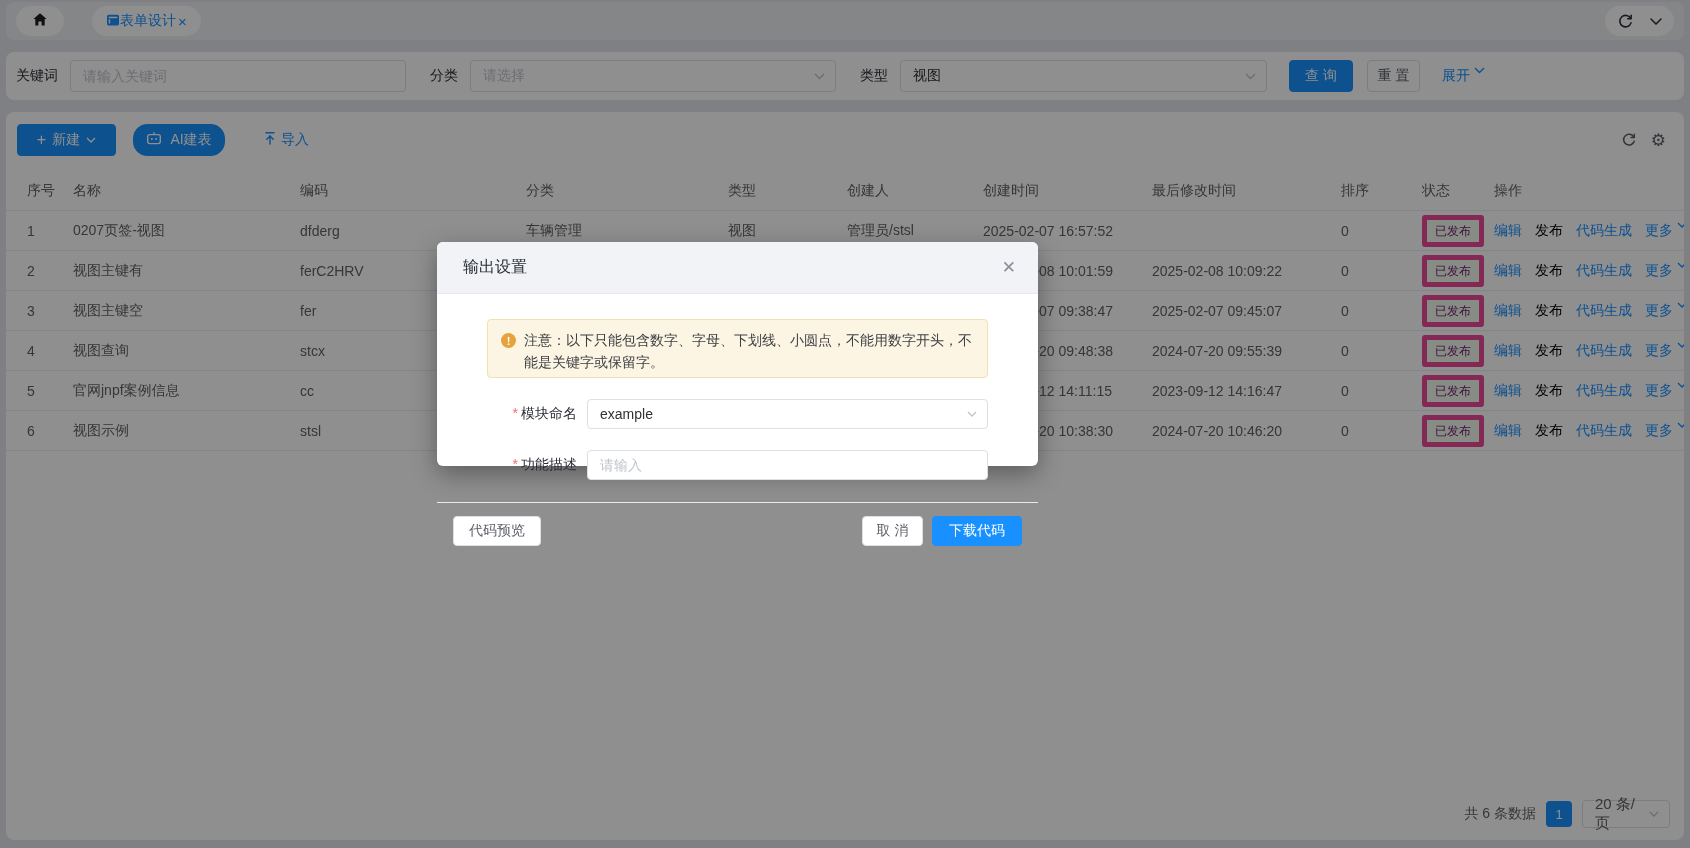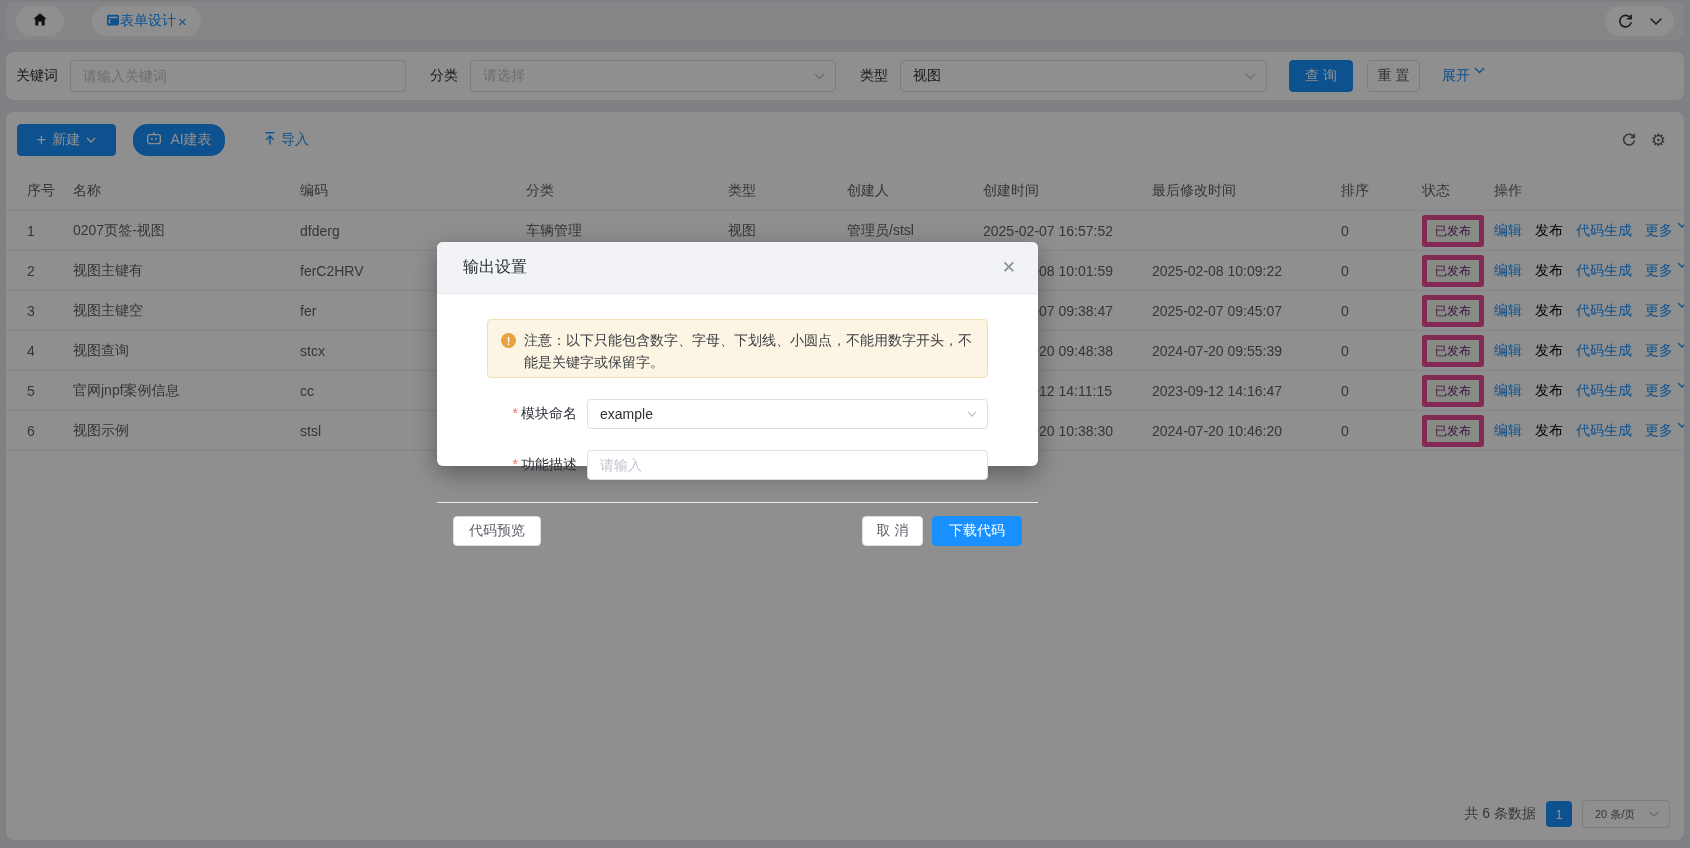--- a/index.html
+++ b/index.html
@@ -60,21 +60,21 @@
   .c-sort     { width:81px;  }
   .c-status   { width:72px;  }
   .c-actions  { flex:1; display:flex; align-items:center; gap:13px; }
   .trow .cell { color:#606266; }
   .badge-success { display:inline-block; font-size:12px; line-height:1; padding:5px 8px; border-radius:3px; color:#701a75; background:#f0f9eb; border:5px solid #ec4899; }
   .link-red { color:#000000; cursor:pointer; white-space:nowrap; }
 
   
   .pagination { position:absolute; right:14px; bottom:12px; display:flex; align-items:center; gap:10px; color:#606266; }
   .page-num { width:26px; height:26px; border-radius:4px; background:#1890ff; color:#fff; display:flex; align-items:center; justify-content:center; font-size:13px; cursor:pointer; }
-  .size-select { width:88px; height:28px; font-size:11px; color:#606266; }
+  .size-select { width:88px; height:28px; font-size:15px; color:#606266; }
 
   
   .overlay { position:absolute; inset:0; background:rgba(0,0,0,0.44); z-index:10; }
   .modal { position:absolute; left:437px; top:242px; width:601px; height:224px; background:#fff; border-radius:6px; box-shadow:0 8px 24px rgba(0,0,0,.35); z-index:20; }
   .modal-header { height:52px; background:#f1f3f7; border-bottom:1px solid #e7e9ee; border-radius:6px 6px 0 0; display:flex; align-items:center; padding:0 22px 0 26px; }
   .modal-title { font-size:16px; color:#2b2f36; }
   .modal-close { margin-left:auto; color:#8a9099; font-size:17px; cursor:pointer; line-height:1; }
   .alert-warning { position:absolute; left:50px; top:77px; width:501px; height:59px; background:#fdf5e3; border:1px solid #f0e0b2; border-radius:4px; display:flex; padding:9px 14px 0 13px; }
   .alert-icon { width:15px; height:15px; border-radius:50%; background:#e6a23c; color:#fff; font-size:11px; font-weight:bold; display:flex; align-items:center; justify-content:center; margin:4px 8px 0 0; flex:none; }
   .alert-text { font-size:14px; line-height:22px; color:#3c3f44; }

